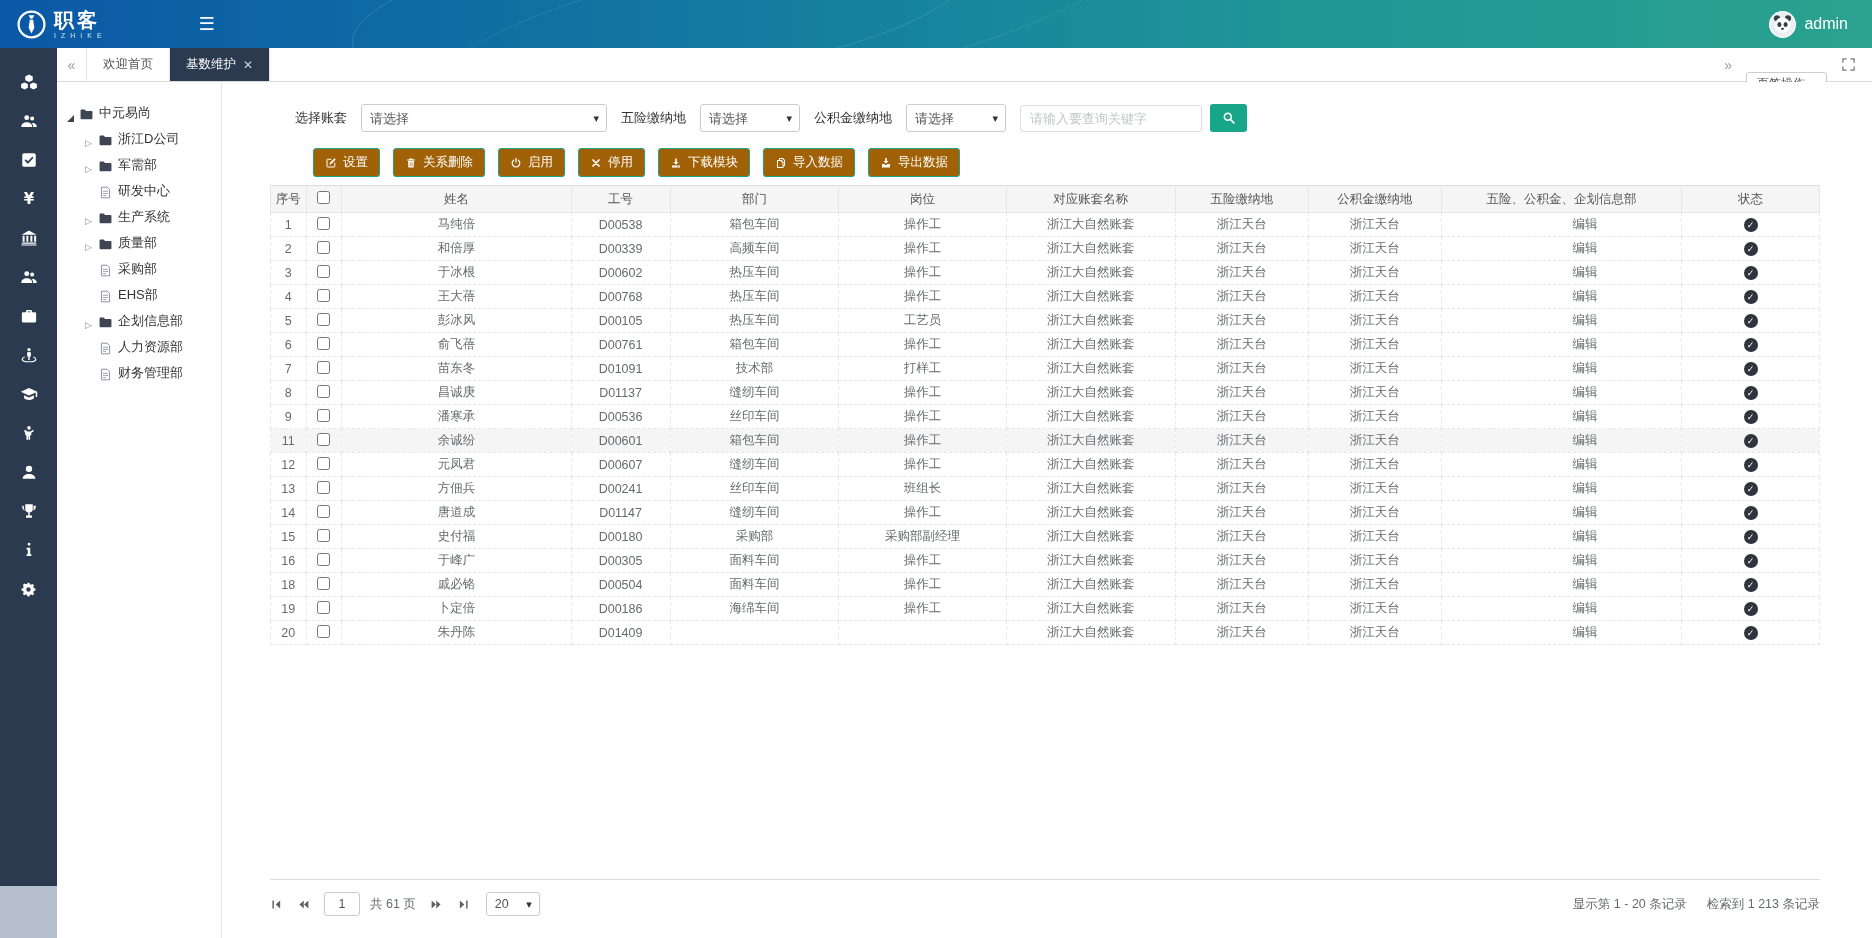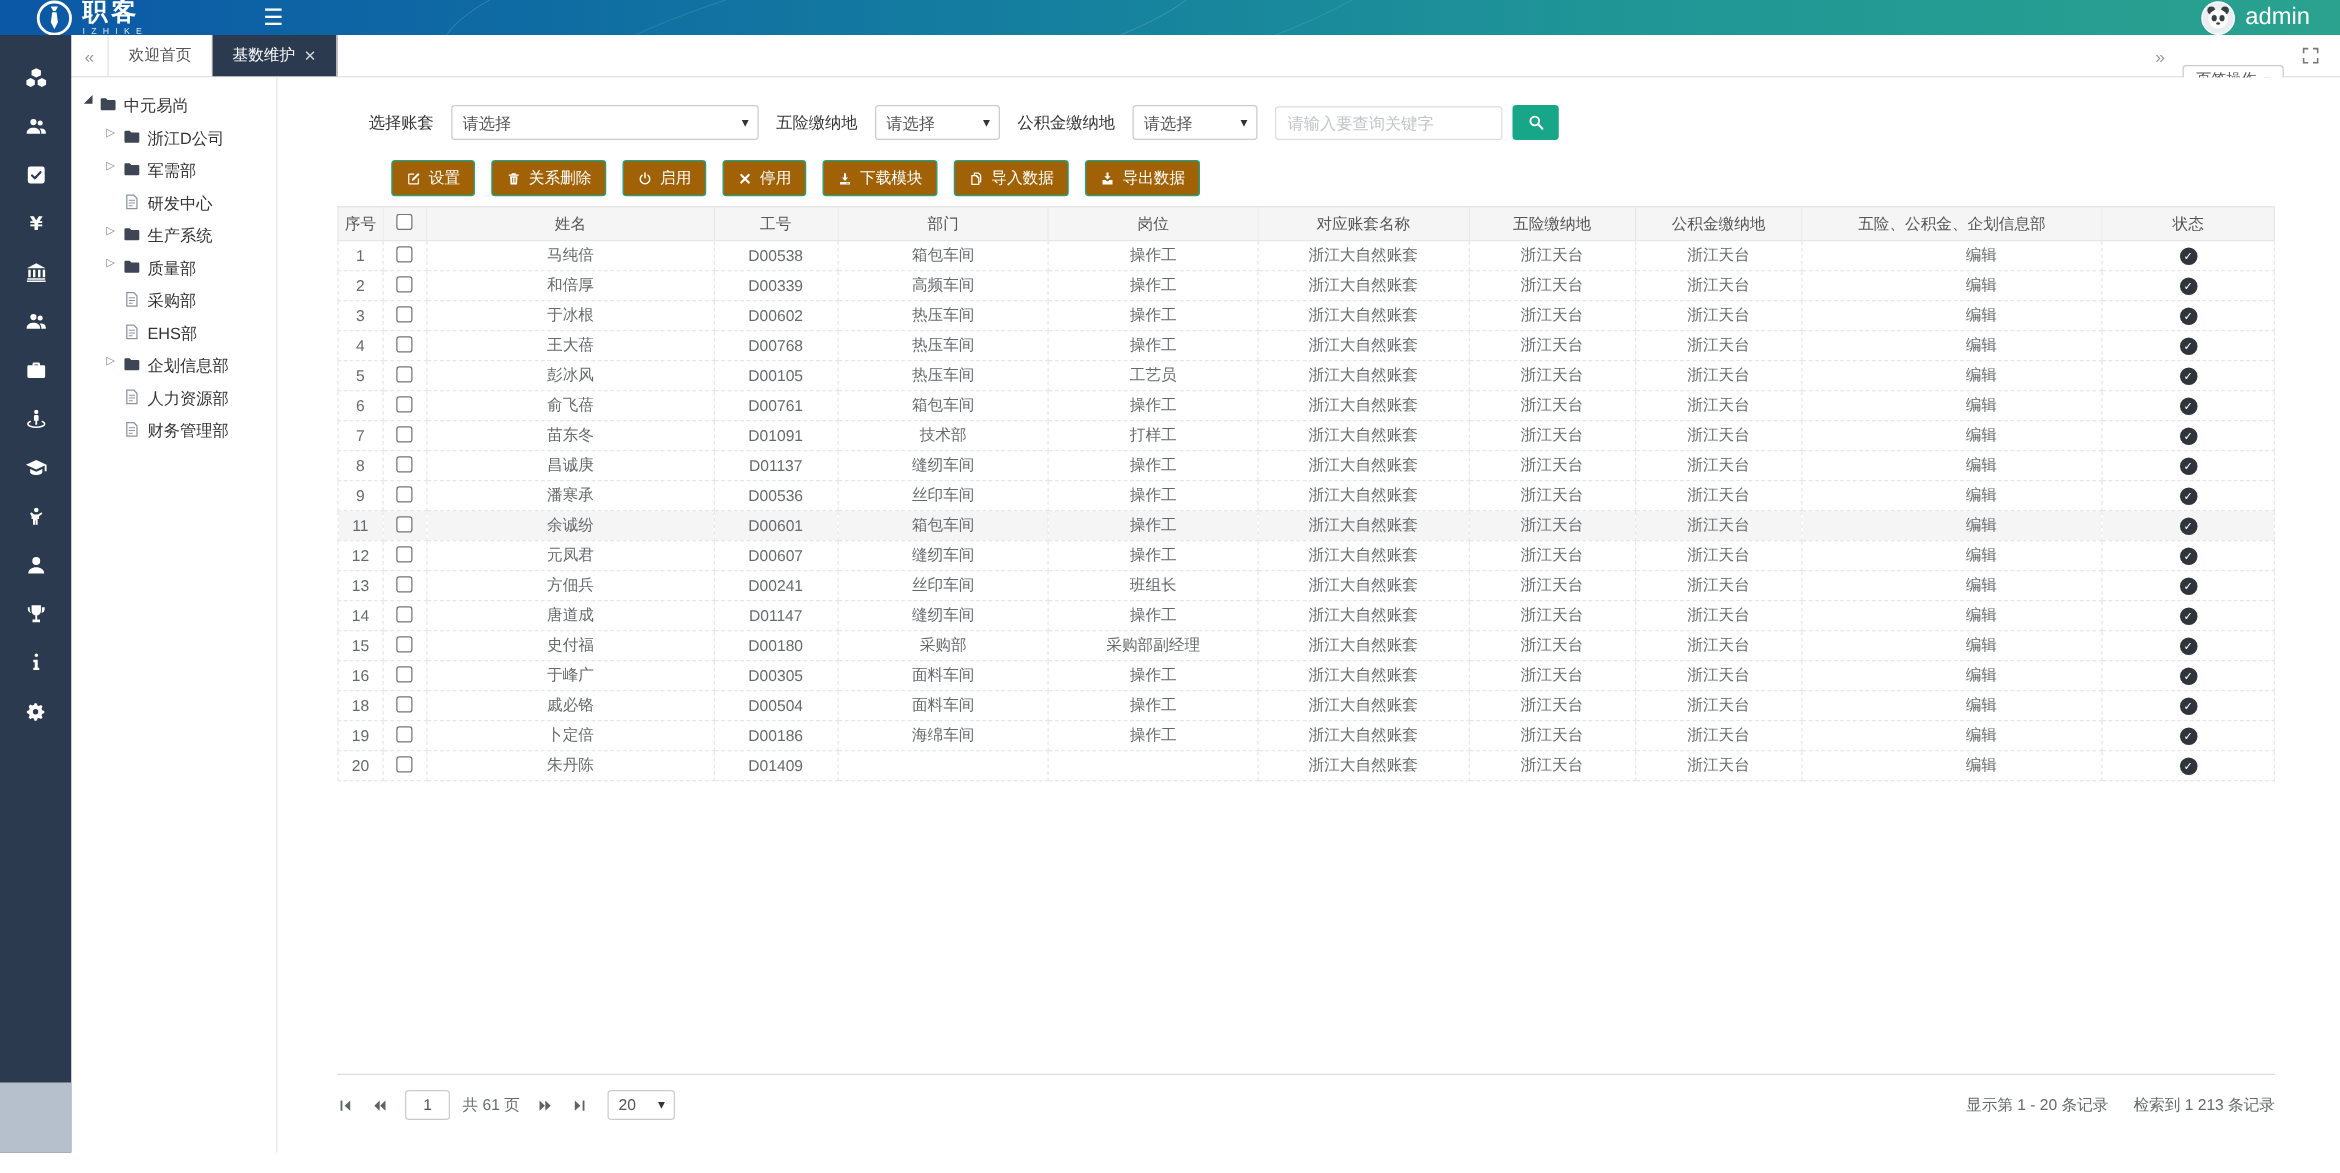--- a/index.html
+++ b/index.html
@@ -1,35 +1,35 @@
 <!DOCTYPE html>
 <html><head>
 <meta charset="utf-8">
 <style>
   * { box-sizing: border-box; }
   html,body { margin:0; padding:0; width:1872px; height:938px; overflow:hidden;
     font-family:"Liberation Sans","DejaVu Sans",sans-serif; background:#fff; }
 
   
-  .topbar { height:28px; position:relative; display:flex; align-items:center;
-    background:linear-gradient(90deg,#0b58a6 0%,#0f6ba3 22%,#15809f 45%,#1f9597 68%,#2aa28e 100%); overflow:hidden;padding-left:12px; }
+  .topbar { height:48px; position:relative; display:flex; align-items:center;
+    background:linear-gradient(90deg,#0b58a6 0%,#0f6ba3 22%,#15809f 45%,#1f9597 68%,#2aa28e 100%); overflow:hidden; }
   .topbar::before { content:""; position:absolute; left:350px; top:-70px; width:620px; height:150px;
     border:1px solid rgba(255,255,255,.14); border-radius:50%; transform:rotate(-7deg); }
   .topbar::after { content:""; position:absolute; left:430px; top:-50px; width:700px; height:140px;
     border:1px solid rgba(255,255,255,.10); border-radius:50%; transform:rotate(-11deg); }
   .logo { display:flex; align-items:center; margin-left:16px; gap:7px; z-index:1; }
   .logo svg { width:31px; height:31px; }
   .logo-txt { display:flex; flex-direction:column; line-height:1; }
   .logo-main { color:#fff; font-size:20px; font-weight:bold; letter-spacing:3px; }
   .logo-sub { color:#d7e6ef; font-size:7px; letter-spacing:5px; margin-top:2px; }
   .hamburger { color:#fff; font-size:18px; margin-left:92px; cursor:pointer; z-index:1; }
   .topbar-user { margin-left:auto; margin-right:24px; display:flex; align-items:center; gap:8px; z-index:1; cursor:pointer; }
   .avatar { width:27px; height:27px; border-radius:50%; border:1.5px solid rgba(255,255,255,.95); overflow:hidden; background:#fff; }
   .avatar svg { width:100%; height:100%; display:block; }
-  .username { color:#fff; font-size:19px; }
+  .username { color:#fff; font-size:16px; }
 
   
   .app { display:flex; height:894px; }
   .sidebar { width:57px; background:#2b3a4f; position:relative; flex:0 0 57px;
     display:flex; flex-direction:column; align-items:center; padding-top:14px; }
   .side-icon { width:57px; height:39px; display:flex; align-items:center; justify-content:center; color:#fff; cursor:pointer; }
   .side-icon svg { width:18px; height:18px; }
   .sidebar-footer { position:absolute; left:0; bottom:0; width:57px; height:56px; background:#b6bfcc; }
 
   .main { flex:1; display:flex; flex-direction:column; min-width:0; }
@@ -46,21 +46,21 @@
   .fwd-icon { color:#999; font-size:14px; cursor:pointer; }
   .ops-btn { height:24px; border:1px solid #ccc; border-radius:3px; background:#fff; font-size:12px;
     color:#555; display:flex; align-items:center; gap:6px; padding:0 10px; cursor:pointer;margin-top:38px; }
   .ops-caret { font-size:10px; color:#666; }
   .fullscreen-btn { color:#777; cursor:pointer; display:flex; }
   .fullscreen-btn svg { width:15px; height:15px; }
 
   
   .workspace { flex:1; display:flex; background:#fff; min-height:0; }
   .treepanel { width:165px; flex:0 0 165px; border-right:1px solid #e2e5ea; padding:14px 6px; font-size:13px; color:#333; }
-  .tree-row { display:flex; align-items:flex-start; height:26px; gap:5px; cursor:pointer; padding-left:4px; white-space:nowrap; }
+  .tree-row { display:flex; align-items:flex-end; height:26px; gap:5px; cursor:pointer; padding-left:4px; white-space:nowrap; }
   .tree-children .tree-row { padding-left:22px; }
   .caret-open { width:0; height:0; border-left:7px solid transparent; border-bottom:7px solid #3c4450; flex:0 0 auto; }
   .caret-closed { color:#8a8a8a; font-size:9px; width:8px; flex:0 0 8px; line-height:1; }
   .caret-slot { width:8px; flex:0 0 8px; }
   .tree-ico { display:flex; flex:0 0 auto; }
   .tree-ico svg { width:15px; height:15px; }
 
   .content { flex:1; display:flex; flex-direction:column; padding:0 52px 0 48px; min-width:0; }
 
   

